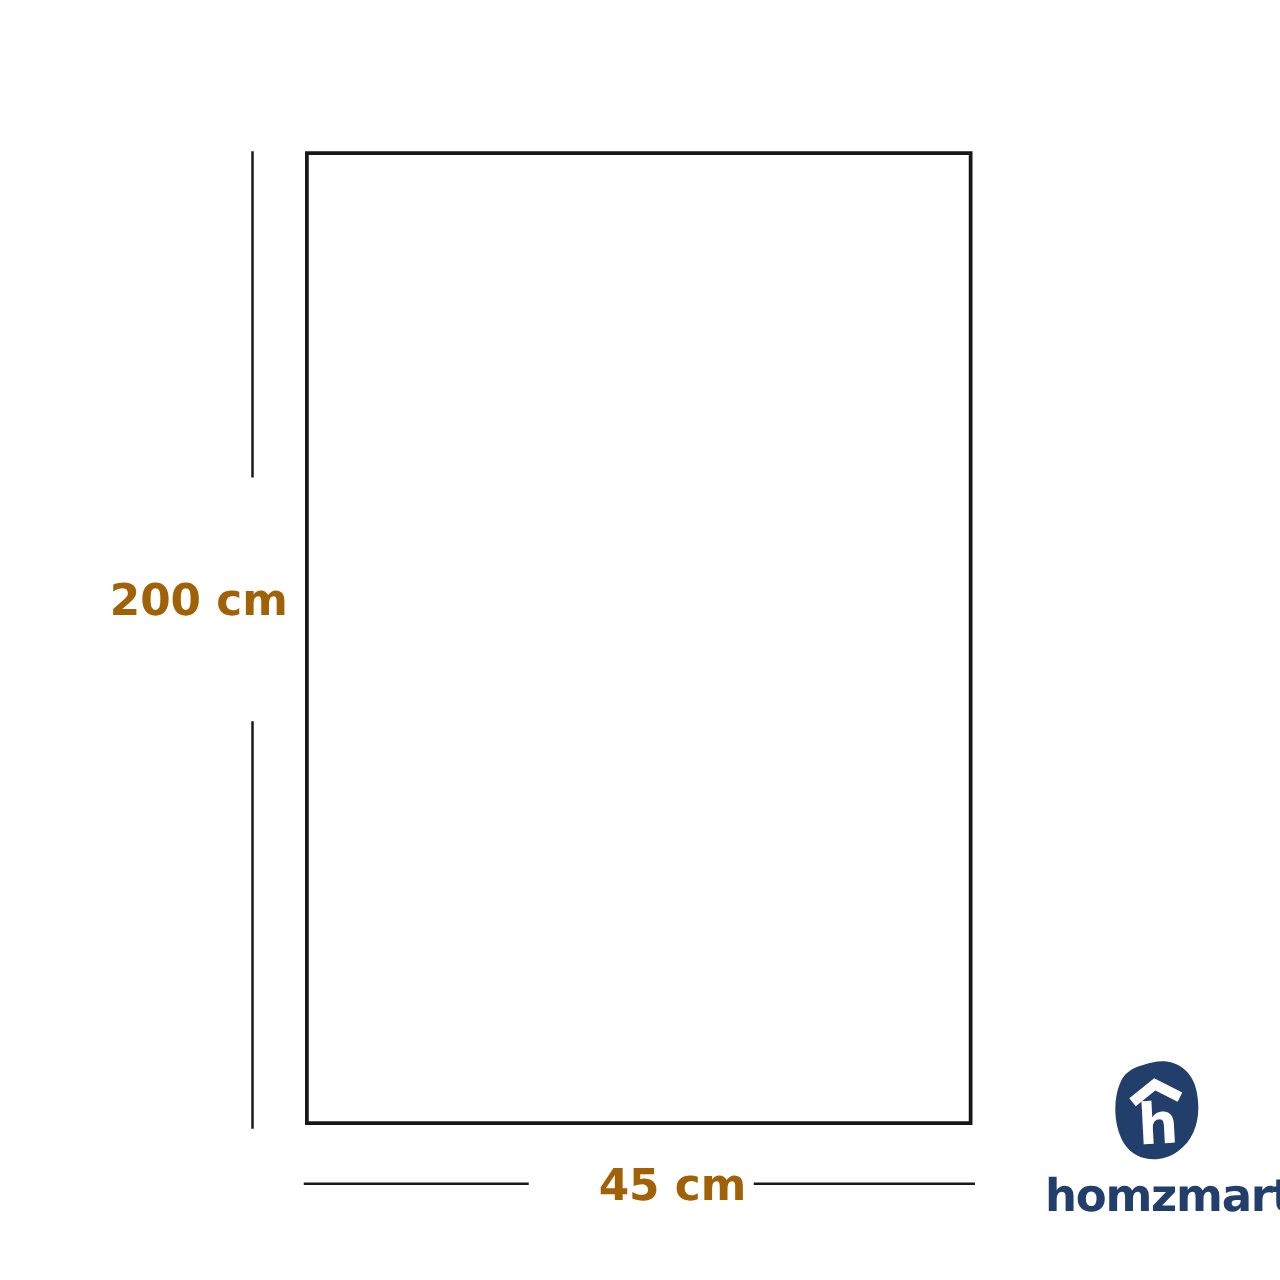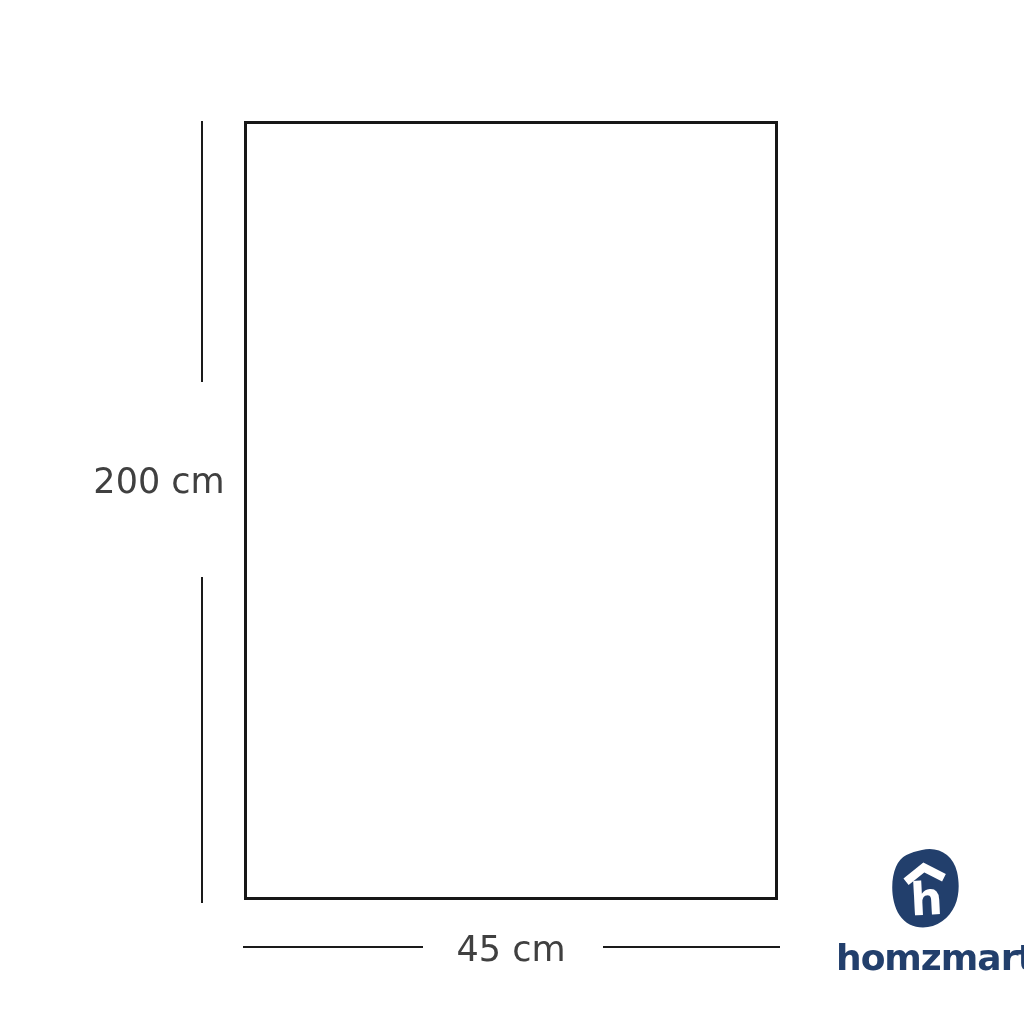--- a/index.html
+++ b/index.html
@@ -40,29 +40,29 @@
     position: absolute;
     top: 946px;
     height: 2px;
     background: #1a1a1a;
   }
   .hdim.left  { left: 243px; width: 180px; }
   .hdim.right { left: 603px; width: 177px; }
   
   .dim-label {
     position: absolute;
-    color: #404040;
+    color: #a16207;
     font-size: 35px;
-    font-weight: normal;
+    font-weight: bold;
     letter-spacing: 0px;
     white-space: nowrap;
     transform: translate(-50%, -50%);
   }
   .dim-label.height { left: 159px; top: 481px; }
-  .dim-label.width  { left: 511px; top: 949px; }
+  .dim-label.width  { left: 538px; top: 949px; }
   
   .brand {
     position: absolute;
     left: 836px;
     top: 848px;
     width: 180px;
     text-align: center;
   }
   .brand-icon {
     display: block;

